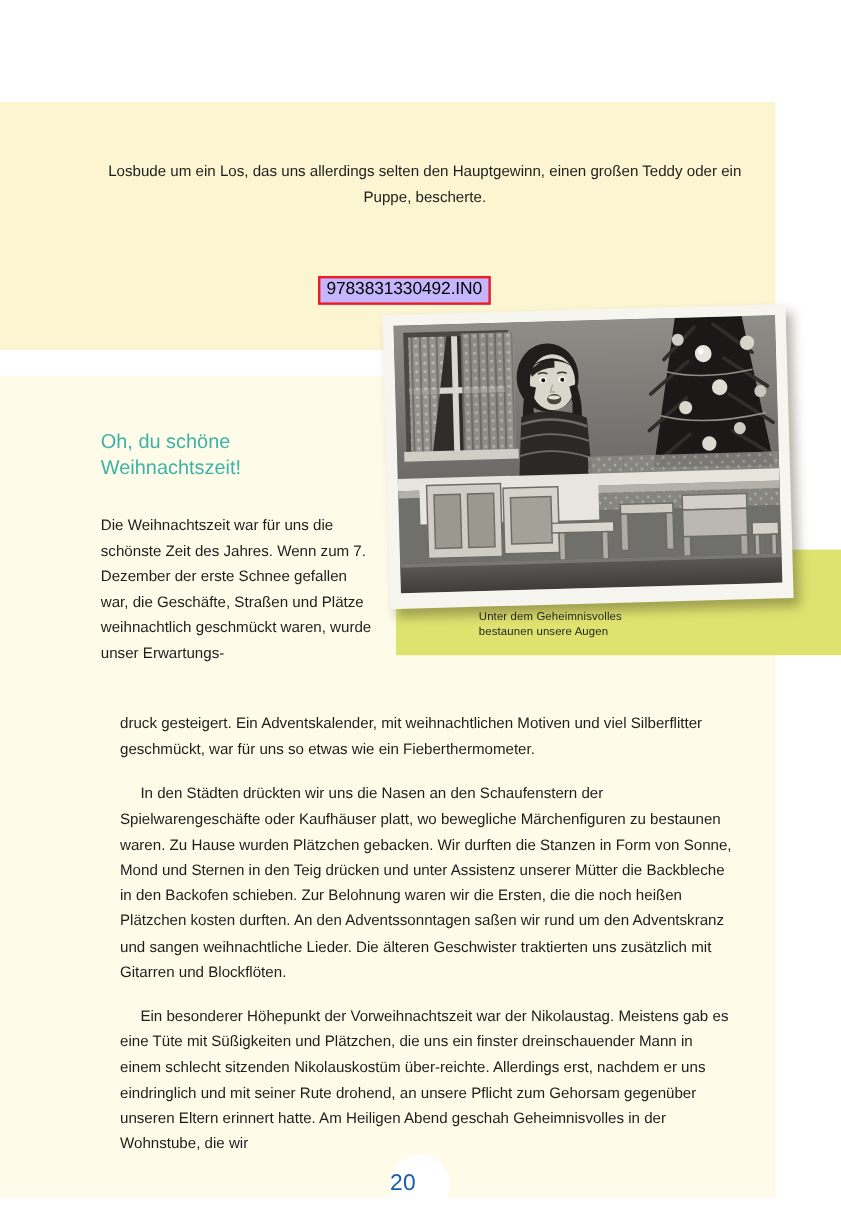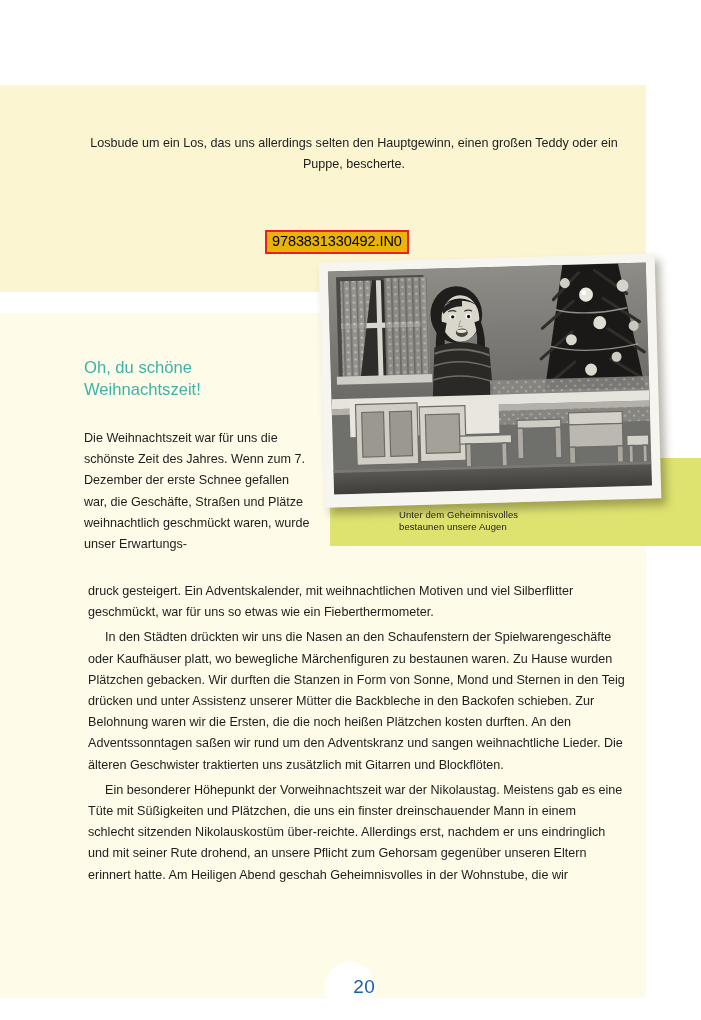--- a/index.html
+++ b/index.html
@@ -74,21 +74,21 @@
   }
   .top-text p { margin: 0; }
   .top-text p.indent { text-indent: 17px; }
 
   
   .isbn-box {
     position: absolute;
     left: 265px;
     top: 230px;
     padding: 1px 5px 2px 5px;
-    background: #eab308;
+    background: #c4b5fd;
     border: 2px solid #ee1c25;
     font-size: 14.5px;
     line-height: 17px;
     color: #000000;
     letter-spacing: -0.1px;
     white-space: nowrap;
   }
 
   
   .photo-wrap {
@@ -138,35 +138,35 @@
   
   .body-text {
     position: absolute;
     left: 84px;
     top: 577px;
     width: 545px;
     font-size: 12.6px;
     line-height: 21.2px;
     color: #1d1d1b;
   }
-  .body-text p { margin: 4px; }
+  .body-text p { margin: 16px; }
   .body-text p.indent { text-indent: 17px; }
 
   
   .folio-disc {
     position: absolute;
     left: 325px;
     top: 962px;
     width: 50px;
     height: 50px;
     border-radius: 50%;
     background: #ffffff;
     display: flex;
     align-items: center;
-    justify-content: flex-end;
+    justify-content: flex-start;
   }
   .folio-num {
     font-size: 19px;
     color: #1b5fab;
     letter-spacing: 0.3px;
   }
 </style>
 </head>
 <body>
 

